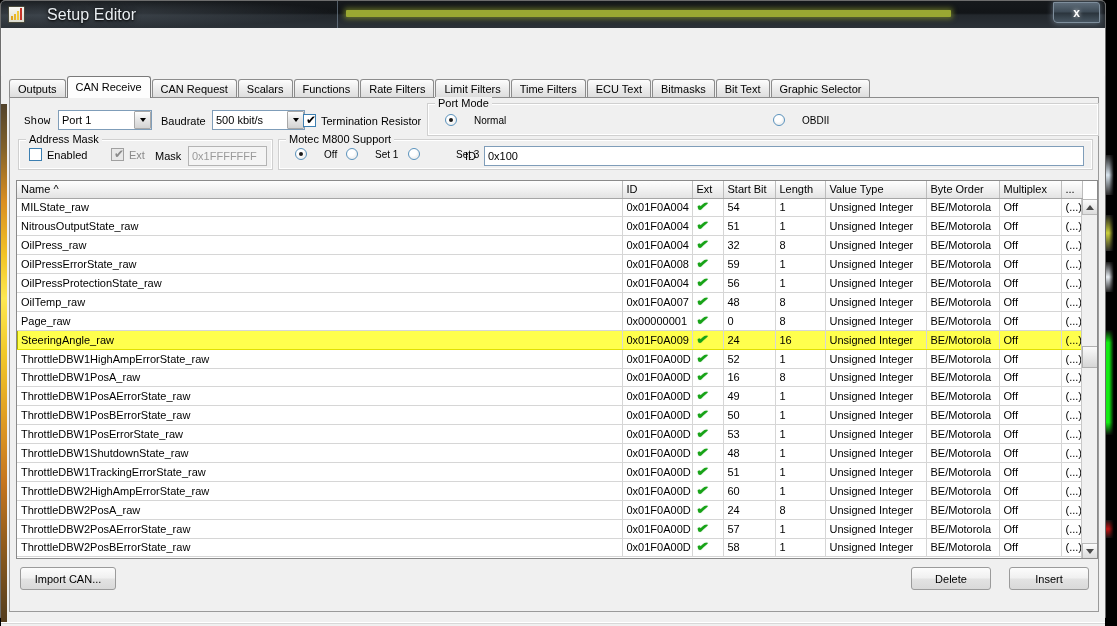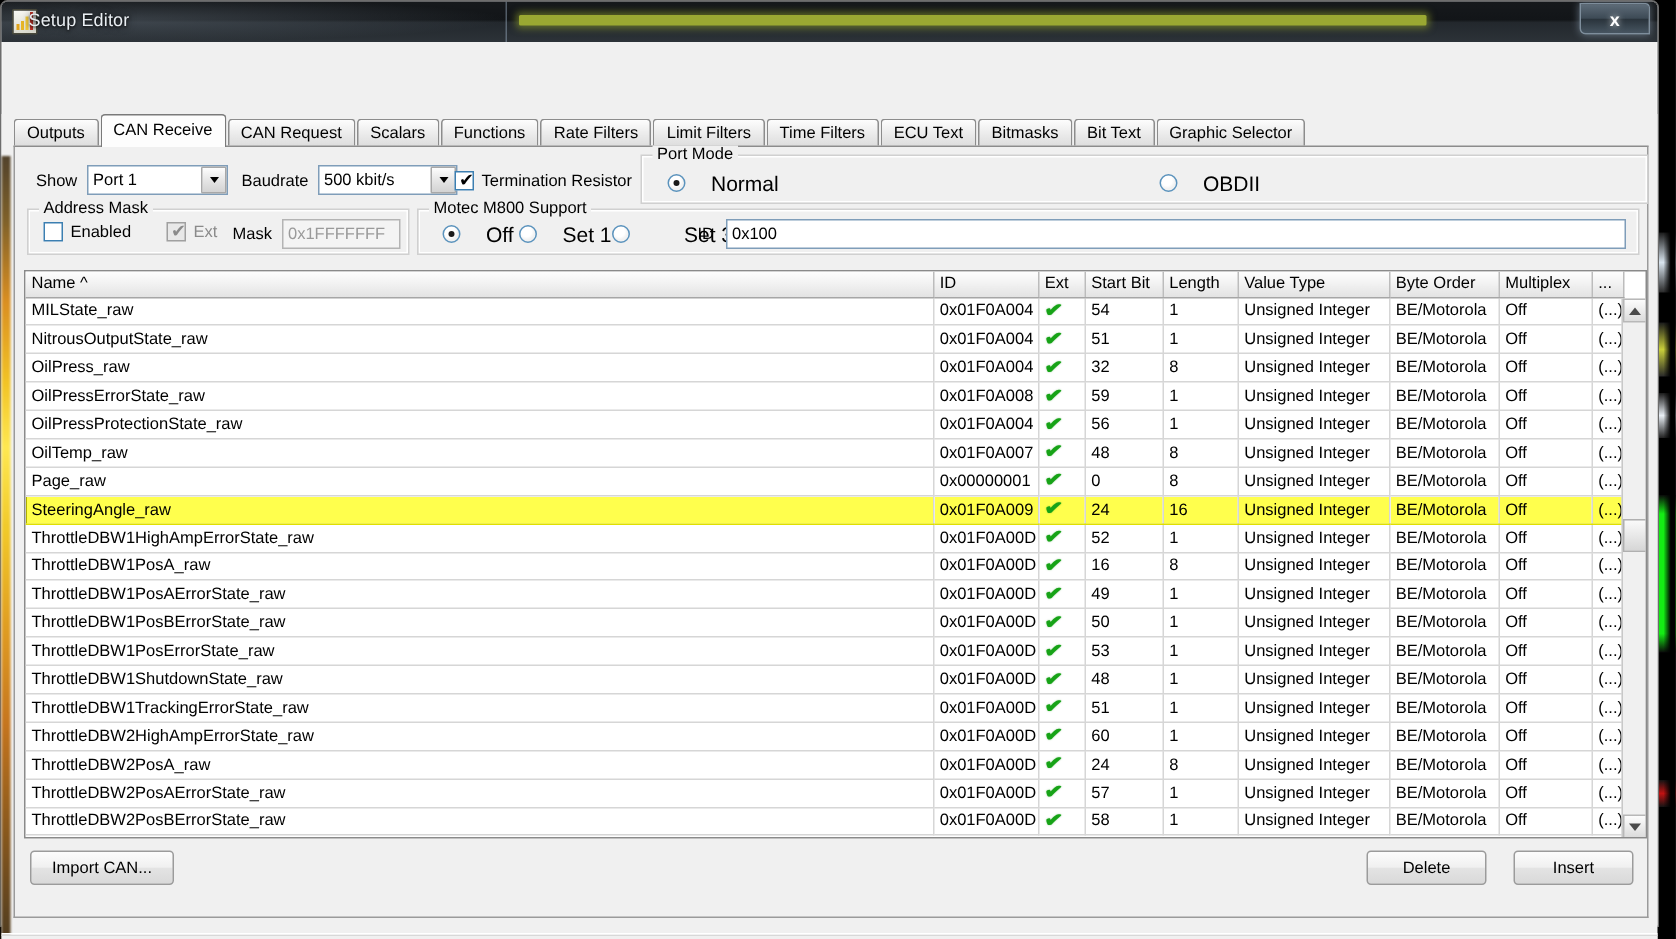--- a/index.html
+++ b/index.html
@@ -73,23 +73,23 @@
     border: 1px solid #4a4a3c;
     border-radius: 1px;
     overflow: hidden;
   }
   #app-icon .bar { position: absolute; bottom: 2px; width: 2px; background: #e0a31a; }
   #app-icon .b1 { left: 2px; height: 4px; }
   #app-icon .b2 { left: 5px; height: 6px; background:#e8b727;}
   #app-icon .b3 { left: 8px; height: 9px; background:#f0c93a;}
   #app-icon .b4 { left: 11px; height: 12px; background:#c6352a;}
   #window-title {
-    position: absolute; left: 18px; top: 5px;
+    position: absolute; left: 46px; top: 5px;
     color: #e9eef2;
-    font-size: 12px;
+    font-size: 16px;
     text-shadow: 0 0 6px rgba(0,0,0,.95), 0 1px 2px rgba(0,0,0,.9);
     letter-spacing: .1px;
   }
   #close-button {
     position: absolute; right: 5px; top: 1px;
     width: 47px; height: 21px;
     border-radius: 0 3px 0 4px;
     background: linear-gradient(to bottom,#5d6b78 0%,#3d4a55 48%,#2a343c 52%,#475561 100%);
     border: 1px solid #7e8e9c;
     box-shadow: 0 0 6px rgba(190,215,240,.45);
@@ -236,21 +236,21 @@
     width: 12px; height: 12px; border-radius: 50%;
     background: radial-gradient(circle at 40% 35%, #fff 38%, #f2f2f2 60%);
     border: 1px solid #5b93bd;
     position: relative; flex: none;
   }
   .radio-dot.on::after {
     content: ""; position: absolute;
     left: 3px; top: 3px; width: 4px; height: 4px;
     border-radius: 50%; background: #1b1b1b;
   }
-  .radio-label { font-size: 14px; color: #000; padding-left: 12px; }
+  .radio-label { font-size: 10px; color: #000; padding-left: 12px; }
   .txtfield {
     position: absolute;
     height: 20px;
     background: #fff;
     border: 1px solid #7f9db9;
     font-size: 11px; color: #000;
     padding: 2px 0 0 3px;
     line-height: 15px;
   }
   .txtfield.disabled { background: #f4f4f4; color: #9a9a9a; border-color:#b4b4b4; }
@@ -427,21 +427,21 @@
       <div class="tab">Time Filters</div>
       <div class="tab">ECU Text</div>
       <div class="tab">Bitmasks</div>
       <div class="tab">Bit Text</div>
       <div class="tab">Graphic Selector</div>
     </div>
 
     <div id="tabpanel">
 
       <div id="controls-row">
-        <span class="lbl" style="position:absolute;left:8px;top:12px;">Show</span>
+        <span class="lbl" style="position:absolute;left:8px;top:12px;font-family:Liberation Mono, monospace;">Show</span>
 
         <div class="combo" style="left:42px;top:7px;width:94px;">
           <span class="combo-text">Port 1</span>
           <span class="combo-btn">
               <i class="arrow-down"></i>
             </span>
         </div>
 
         <span class="lbl" style="position:absolute;left:145px;top:12px;">Baudrate</span>
 

